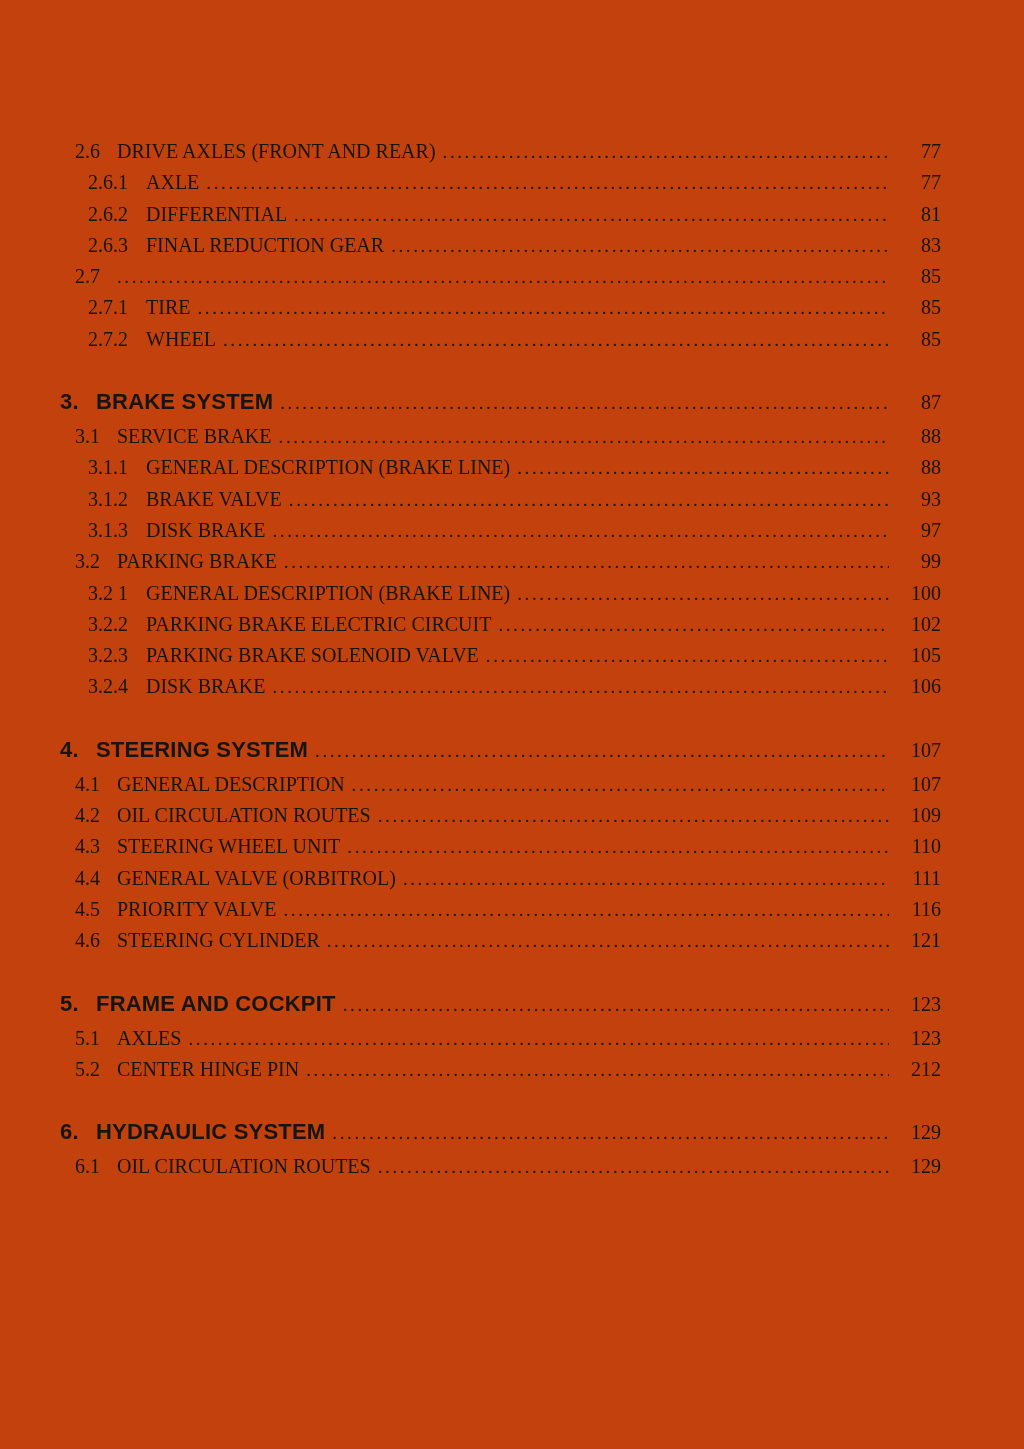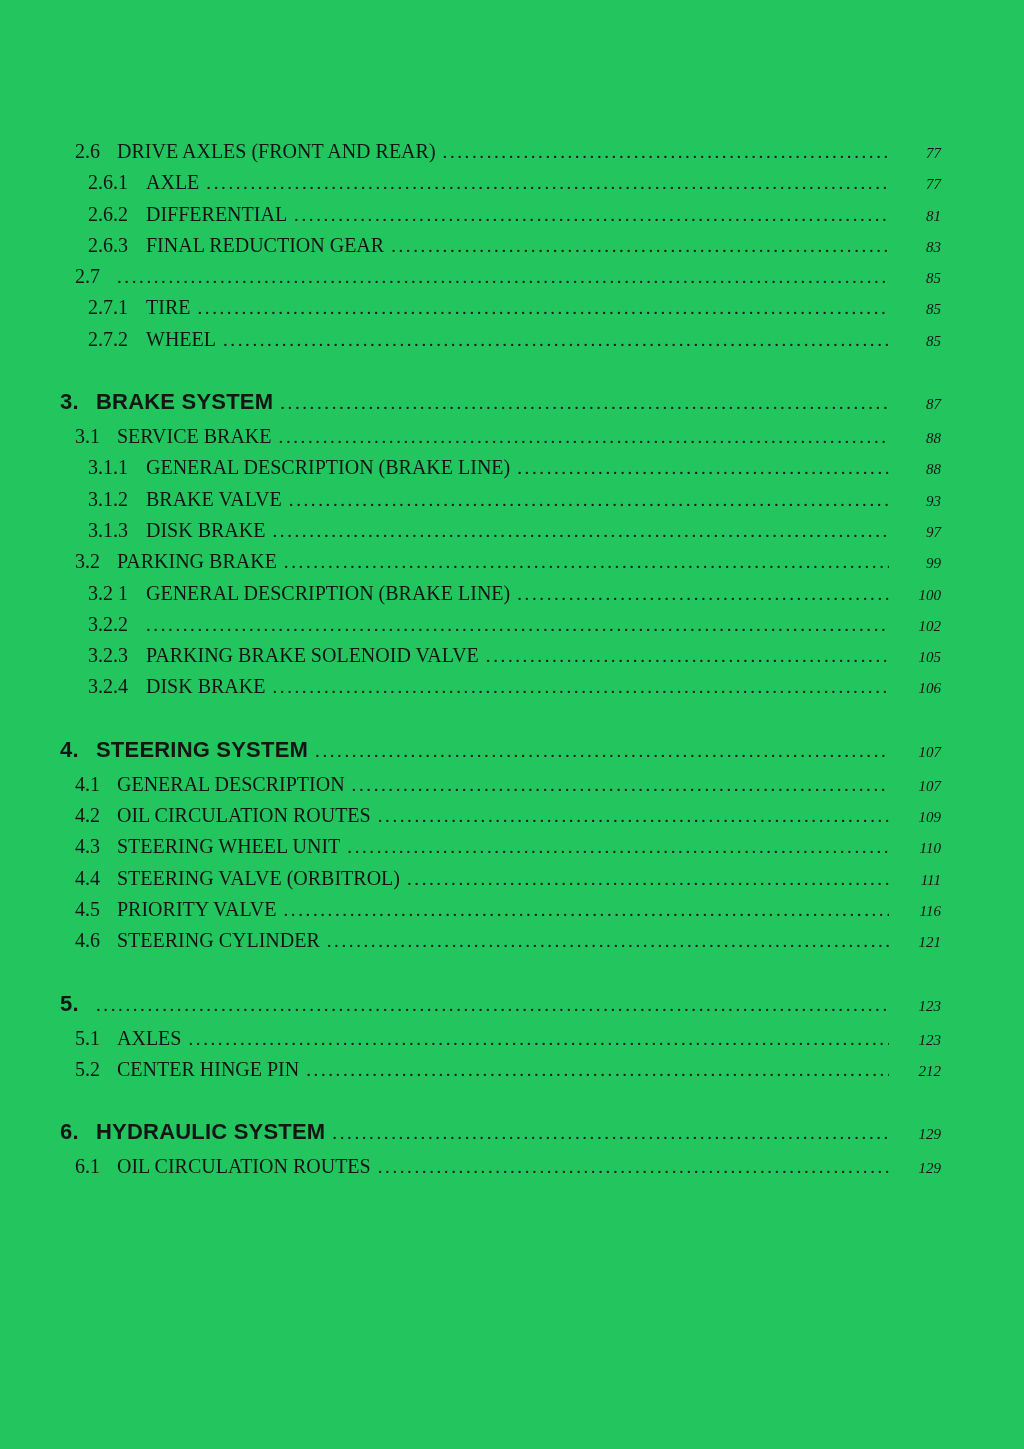--- a/index.html
+++ b/index.html
@@ -4,21 +4,21 @@
 <style>
   html, body {
     margin: 0;
     padding: 0;
     background: #ffffff;
   }
   .page {
     position: relative;
     width: 1024px;
     height: 1449px;
-    background: #22c55e;
+    background: #c2410c;
     color: #151515;
     font-family: "Liberation Serif", serif;
     overflow: hidden;
   }
   .toc {
     position: absolute;
     left: 60px;
     top: 140px;
     width: 881px;
   }
@@ -61,22 +61,21 @@
   }
   .dots::after {
     content: "......................................................................................................................................................................................";
   }
   .pg {
     flex: 0 0 auto;
     width: 46px;
     text-align: right;
     font-family: "Liberation Serif", serif;
     font-weight: normal;
-    font-size: 15px;
-    font-style: italic;
+    font-size: 20px;
   }
 </style>
 </head>
 <body>
 
 <div class="page">
   <div class="toc" id="toc">
       <div class="block">
         <div class="row lvl2">
           <span class="num">2.6</span>
@@ -158,20 +157,21 @@
           <span class="pg">99</span>
         </div>
         <div class="row lvl3">
           <span class="num">3.2 1</span>
           <span class="title">GENERAL DESCRIPTION (BRAKE LINE)</span>
           <span class="dots"></span>
           <span class="pg">100</span>
         </div>
         <div class="row lvl3">
           <span class="num">3.2.2</span>
+          <span class="title">PARKING BRAKE ELECTRIC CIRCUIT</span>
           <span class="dots"></span>
           <span class="pg">102</span>
         </div>
         <div class="row lvl3">
           <span class="num">3.2.3</span>
           <span class="title">PARKING BRAKE SOLENOID VALVE</span>
           <span class="dots"></span>
           <span class="pg">105</span>
         </div>
         <div class="row lvl3">
@@ -201,40 +201,41 @@
           <span class="pg">109</span>
         </div>
         <div class="row lvl2">
           <span class="num">4.3</span>
           <span class="title">STEERING WHEEL UNIT</span>
           <span class="dots"></span>
           <span class="pg">110</span>
         </div>
         <div class="row lvl2">
           <span class="num">4.4</span>
-          <span class="title">STEERING VALVE (ORBITROL)</span>
+          <span class="title">GENERAL VALVE (ORBITROL)</span>
           <span class="dots"></span>
           <span class="pg">111</span>
         </div>
         <div class="row lvl2">
           <span class="num">4.5</span>
           <span class="title">PRIORITY VALVE</span>
           <span class="dots"></span>
           <span class="pg">116</span>
         </div>
         <div class="row lvl2">
           <span class="num">4.6</span>
           <span class="title">STEERING CYLINDER</span>
           <span class="dots"></span>
           <span class="pg">121</span>
         </div>
       </div>
       <div class="block">
         <div class="row lvl1">
           <span class="num">5.</span>
+          <span class="title">FRAME AND COCKPIT</span>
           <span class="dots"></span>
           <span class="pg">123</span>
         </div>
         <div class="row lvl2">
           <span class="num">5.1</span>
           <span class="title">AXLES</span>
           <span class="dots"></span>
           <span class="pg">123</span>
         </div>
         <div class="row lvl2">

